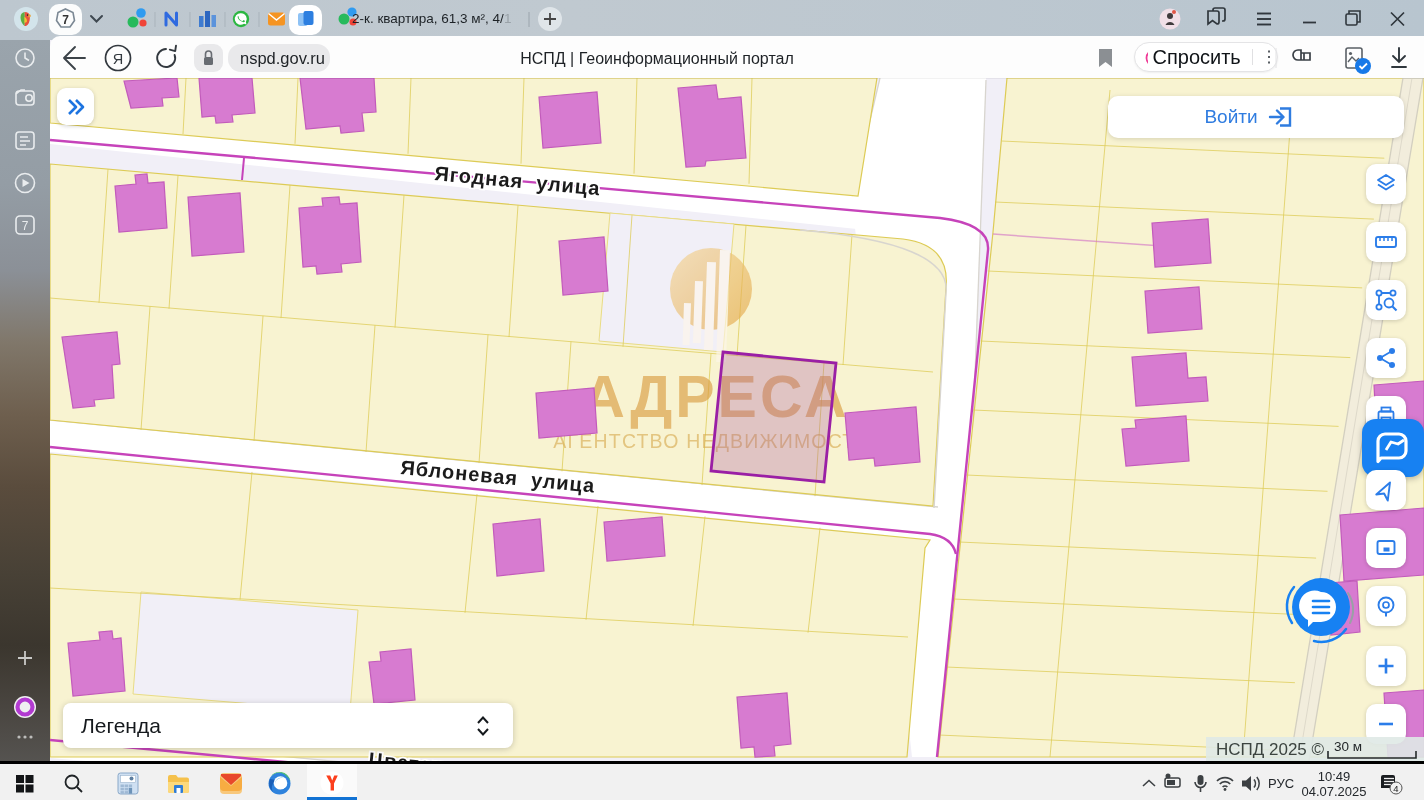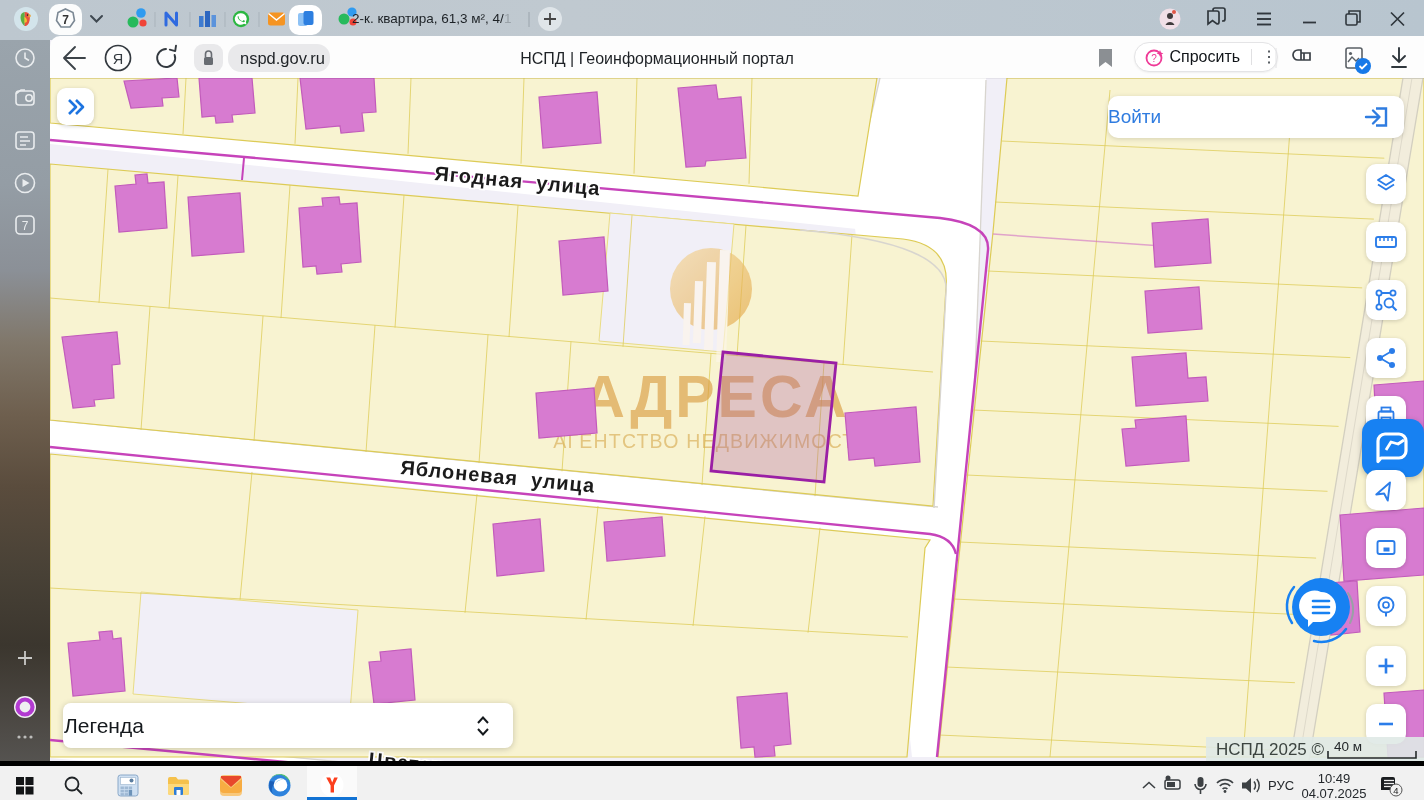--- a/index.html
+++ b/index.html
@@ -1,20 +1,20 @@
 <!DOCTYPE html>
 <html><head><meta charset="utf-8">
 <style>
 *{margin:0;padding:0;box-sizing:border-box}
 html,body{width:1424px;height:800px;overflow:hidden;font-family:"Liberation Sans",sans-serif}
 #stage{position:relative;width:1424px;height:800px;background:#f1eff7}
 #tabbar{position:absolute;left:0;top:0;width:1424px;height:40px;background:linear-gradient(90deg,#bdc7cf 0%,#c0c9d0 40%,#b8c5cf 100%)}
 #addr{position:absolute;left:50px;top:36px;width:1374px;height:42px;background:#fdfdfd;border-radius:10px 0 0 0;box-shadow:0 1px 0 rgba(0,0,0,.05)}
 #sidebar{position:absolute;left:0;top:40px;width:50px;height:721px;background:linear-gradient(180deg,#9aa4ac 0%,#949da5 20%,#8b9097 32%,#80776a 42%,#6e5f4e 52%,#5a4c3d 62%,#484136 74%,#3b362e 84%,#4a4641 93%,#555350 100%)}
-#taskbar{position:absolute;left:0;top:761px;width:1424px;height:39px;background:#f1f1f1;border-top:5px solid #000000}
+#taskbar{position:absolute;left:0;top:761px;width:1424px;height:39px;background:#f1f1f1;border-top:3px solid #000000}
 .btn-w{position:absolute;background:#fff;border-radius:10px;box-shadow:0 1px 4px rgba(0,0,0,.18);display:flex;align-items:center;justify-content:center}
 .pill{background:#ececee;border-radius:14px;display:flex;align-items:center;color:#1c1c1c}
 </style></head>
 <body>
 <div id="stage">
 <svg id="map" style="position:absolute;left:50px;top:78px" width="1374" height="683" viewBox="50 78 1374 683">
 <defs>
 <linearGradient id="wmg" x1="0" y1="0" x2="1" y2="1">
 <stop offset="0" stop-color="#f3d494"></stop>
           <stop offset="1" stop-color="#e2a13c"></stop>
@@ -213,21 +213,21 @@
   <text x="190" y="28" font-size="16.5" fill="#1e2226" font-family="Liberation Sans">nspd.gov.ru</text>
   <text x="607" y="28" font-size="16" fill="#1e2226" text-anchor="middle" font-family="Liberation Sans">НСПД | Геоинформационный портал</text>
   <path d="M1049 13 h13 v18 l-6.5 -5 l-6.5 5 Z" fill="#8b8f93"></path>
  </svg>
  <div class="pill" style="position:absolute;left:1084px;top:6px;width:144px;height:30px;background:#fff;border:1px solid #e4e4e6;border-radius:15px;box-shadow:0 1px 2px rgba(0,0,0,.06)">
   <svg width="24" height="24" style="margin-left:8px">
           <circle cx="11" cy="13" r="7.5" fill="none" stroke="#ef3a97" stroke-width="1.8"></circle>
           <text x="11" y="17" font-size="10" text-anchor="middle" fill="#ef3a97">?</text>
           <path d="M17 5 l1 2.4 l2.4 1 l-2.4 1 l-1 2.4 l-1-2.4 l-2.4-1 l2.4-1 Z" fill="#ef3a97"></path>
         </svg>
-  <span style="font-size:16px;margin-left:4px;color:#101418">Спросить</span>
+  <span style="font-size:20px;margin-left:4px;color:#101418">Спросить</span>
   <span style="width:1px;height:16px;background:#e0e0e2;margin:0 9px 0 11px"></span>
   <span style="color:#3a4046;font-size:16px;letter-spacing:0;line-height:10px;margin-top:-1px">⋮</span>
  </div>
  <svg width="160" height="42" style="position:absolute;left:1214px;top:0">
   <line x1="12" y1="12" x2="12" y2="32" stroke="#e2e2e4" stroke-width="1"></line>
   <g stroke="#3a4046" stroke-width="1.7" fill="none">
    <path d="M34 14 a5 5 0 1 0 0 10 h3 v-10 Z M37 17 h9 v7 h-9 M40 17 v7"></path>
   </g>
   <g stroke="#5a6066" stroke-width="1.6" fill="none">
    <rect x="82" y="12" width="16" height="20" rx="2"></rect>
@@ -264,21 +264,21 @@
         <circle cx="19" cy="697" r="1.6" fill="#bdbdbb"></circle>
         <circle cx="31" cy="697" r="1.6" fill="#bdbdbb"></circle>
  </svg>
 </div>
 
 <div class="btn-w" style="left:57px;top:88px;width:37px;height:37px;border-radius:9px">
  <svg width="22" height="18">
         <path d="M4 2 l7 7 l-7 7 M11 2 l7 7 l-7 7" stroke="#1d74e0" stroke-width="2.6" fill="none" stroke-linejoin="round"></path>
       </svg>
 </div>
-<div class="btn-w" style="left:1108px;top:96px;width:296px;height:42px;border-radius:10px;justify-content:space-between;box-shadow:0 1px 5px rgba(0,0,0,.15)">
+<div class="btn-w" style="left:1108px;top:96px;width:296px;height:42px;border-radius:10px;justify-content:center;box-shadow:0 1px 5px rgba(0,0,0,.15)">
  <span style="color:#2f7ce0;font-size:19px">Войти</span>
  <svg width="30" height="26" style="margin:0 12px 0 8px">
   <path d="M4 13 h13 M11 6.5 L17.5 13 L11 19.5" stroke="#2f7ce0" stroke-width="2.4" fill="none" stroke-linecap="round" stroke-linejoin="round"></path>
   <path d="M14 4.5 h10 v17 h-10" stroke="#2f7ce0" stroke-width="2.4" fill="none"></path>
  </svg>
 </div>
 
 <div class="btn-w" style="left:1366px;top:164px;width:40px;height:40px">
  <svg width="26" height="26">
         <g fill="none" stroke="#2b7de9" stroke-width="1.9" stroke-linejoin="round">
@@ -371,29 +371,29 @@
   <path d="M37 21 a15 15 0 0 1 0 30 h-8 l-5 5 v-7 a15 15 0 0 1 13 -28 Z" fill="#fff"></path>
   <g stroke="#1781f2" stroke-width="2.6" stroke-linecap="round">
           <line x1="29" y1="30" x2="45" y2="30"></line>
           <line x1="29" y1="36" x2="45" y2="36"></line>
           <line x1="29" y1="42" x2="45" y2="42"></line>
         </g>
  </svg>
 </div>
 
 <div class="btn-w" style="left:63px;top:703px;width:450px;height:45px;border-radius:8px;justify-content:flex-start;box-shadow:0 1px 6px rgba(0,0,0,.2)">
- <span style="font-size:21px;color:#15191d;margin-left:1px">Легенда</span>
+ <span style="font-size:21px;color:#15191d;margin-left:18px">Легенда</span>
  <svg width="16" height="22" style="position:absolute;right:22px">
         <path d="M3 8 L8 2.5 L13 8 M3 14 L8 19.5 L13 14" fill="none" stroke="#15191d" stroke-width="2"></path>
       </svg>
 </div>
 
 <div style="position:absolute;left:1206px;top:737px;width:218px;height:24px;background:rgba(223,233,229,.9)">
  <span style="position:absolute;left:10px;top:3px;font-size:17px;color:#3c4440">НСПД 2025 ©</span>
- <span style="position:absolute;left:128px;top:2px;font-size:13.5px;color:#24282a">40 м</span>
+ <span style="position:absolute;left:128px;top:2px;font-size:13.5px;color:#24282a">30 м</span>
  <svg width="92" height="10" style="position:absolute;left:121px;top:13px">
         <path d="M1 1 V8 H89 V1" fill="none" stroke="#24282a" stroke-width="1.6"></path>
       </svg>
 </div>
 
 <div id="taskbar">
  <div style="position:absolute;left:307px;top:0;width:50px;height:39px;background:#fafafa"></div>
  <div style="position:absolute;left:307px;bottom:0;width:50px;height:3px;background:#1273d4"></div>
  <svg width="1424" height="39" style="position:absolute;left:0;top:0">
   <g transform="translate(16 11)" fill="#131517">

